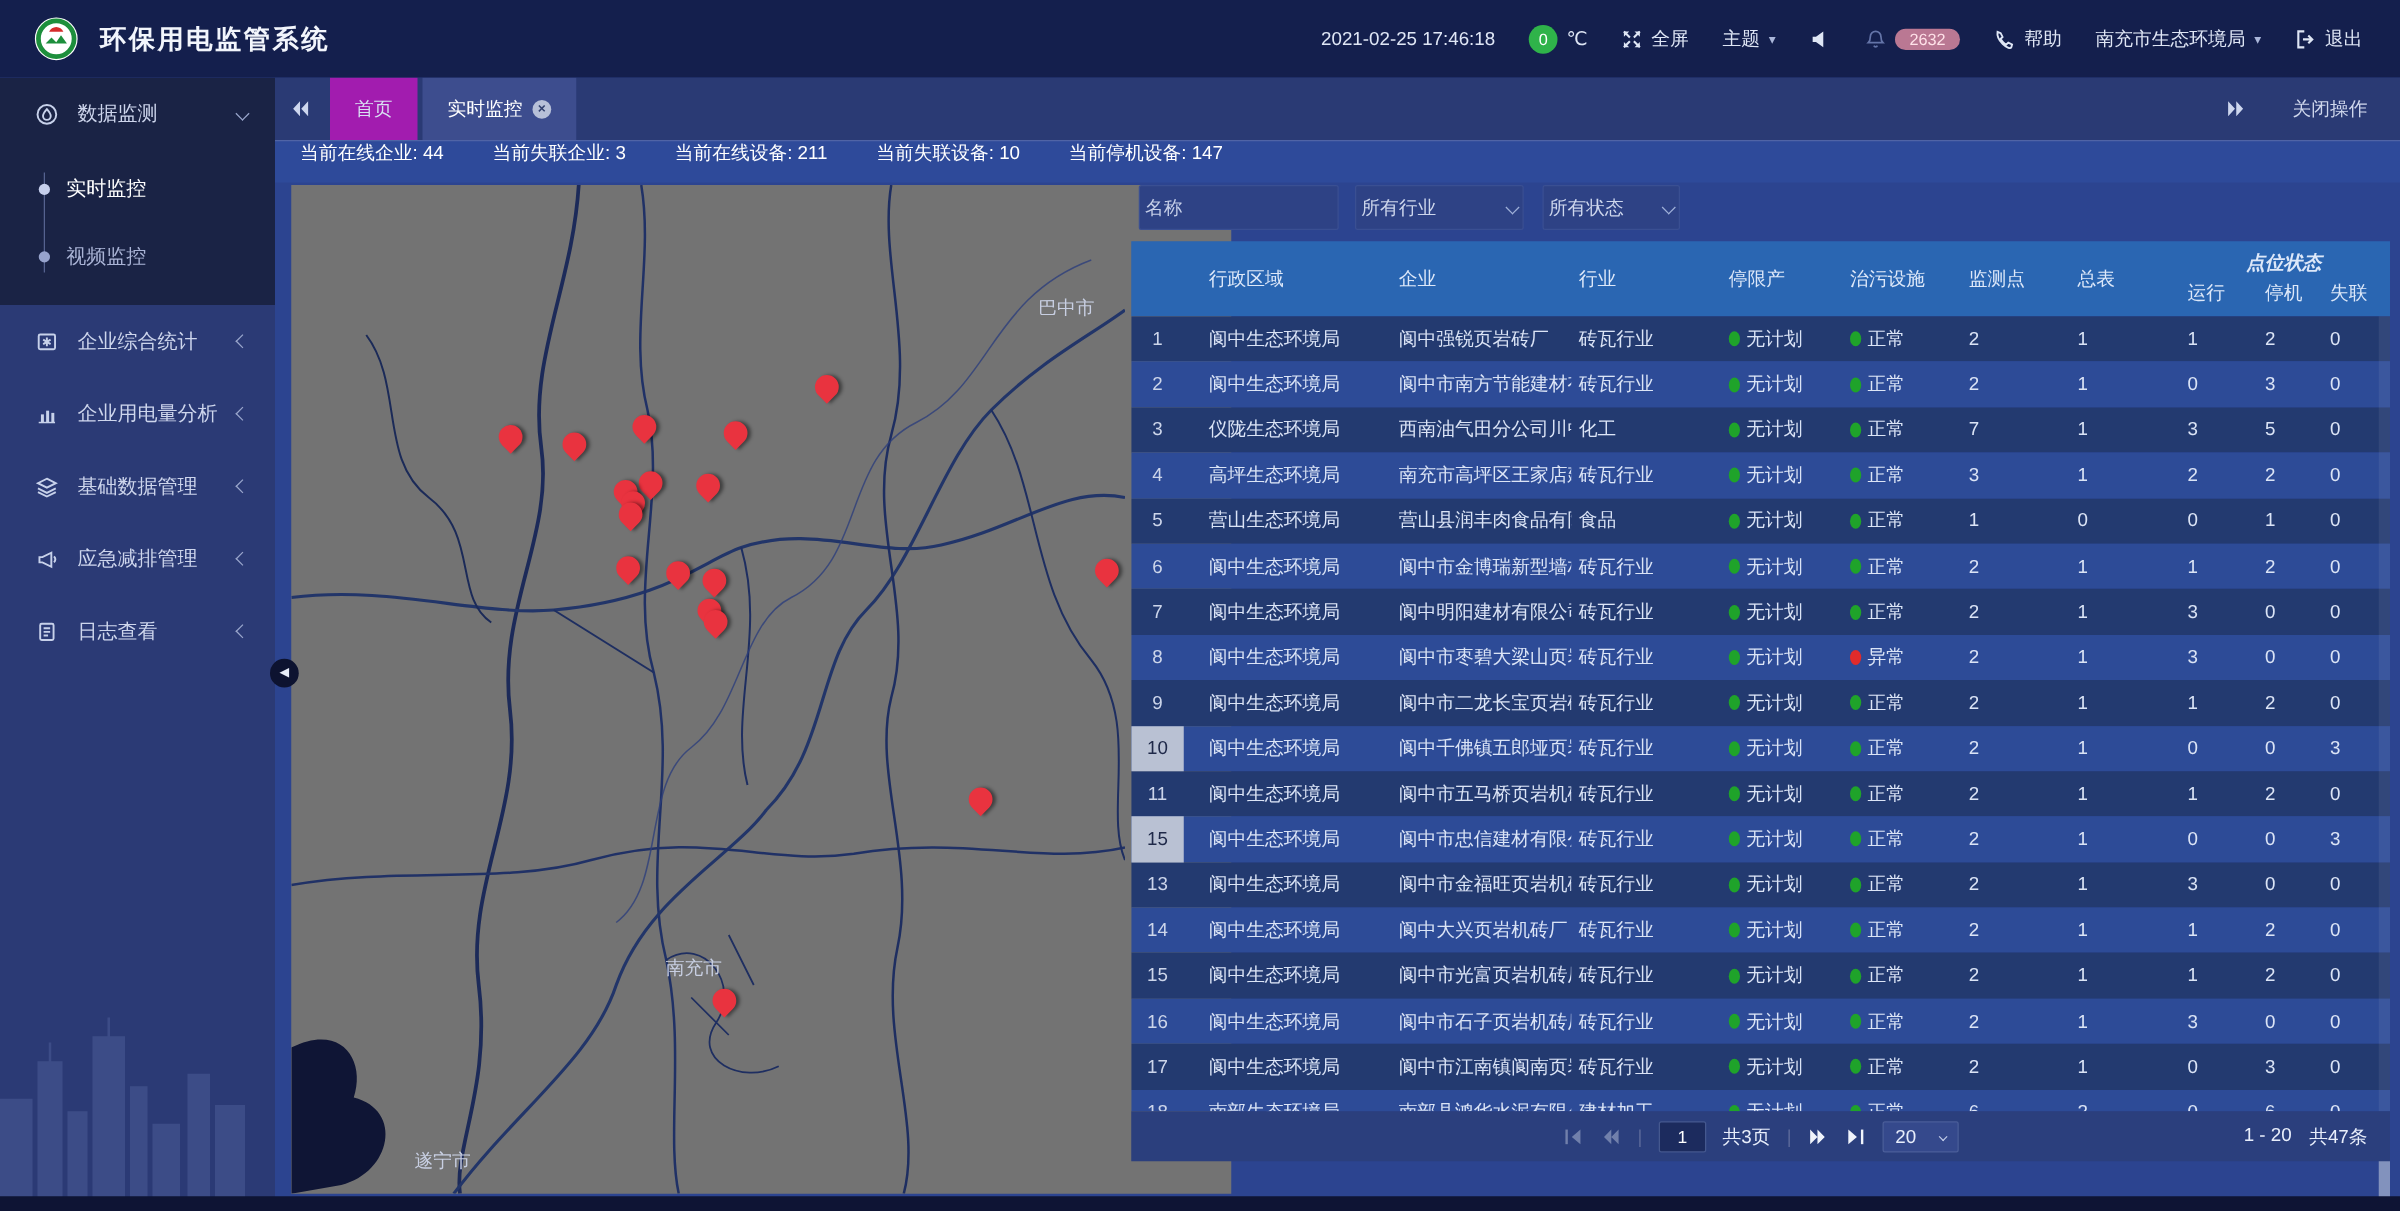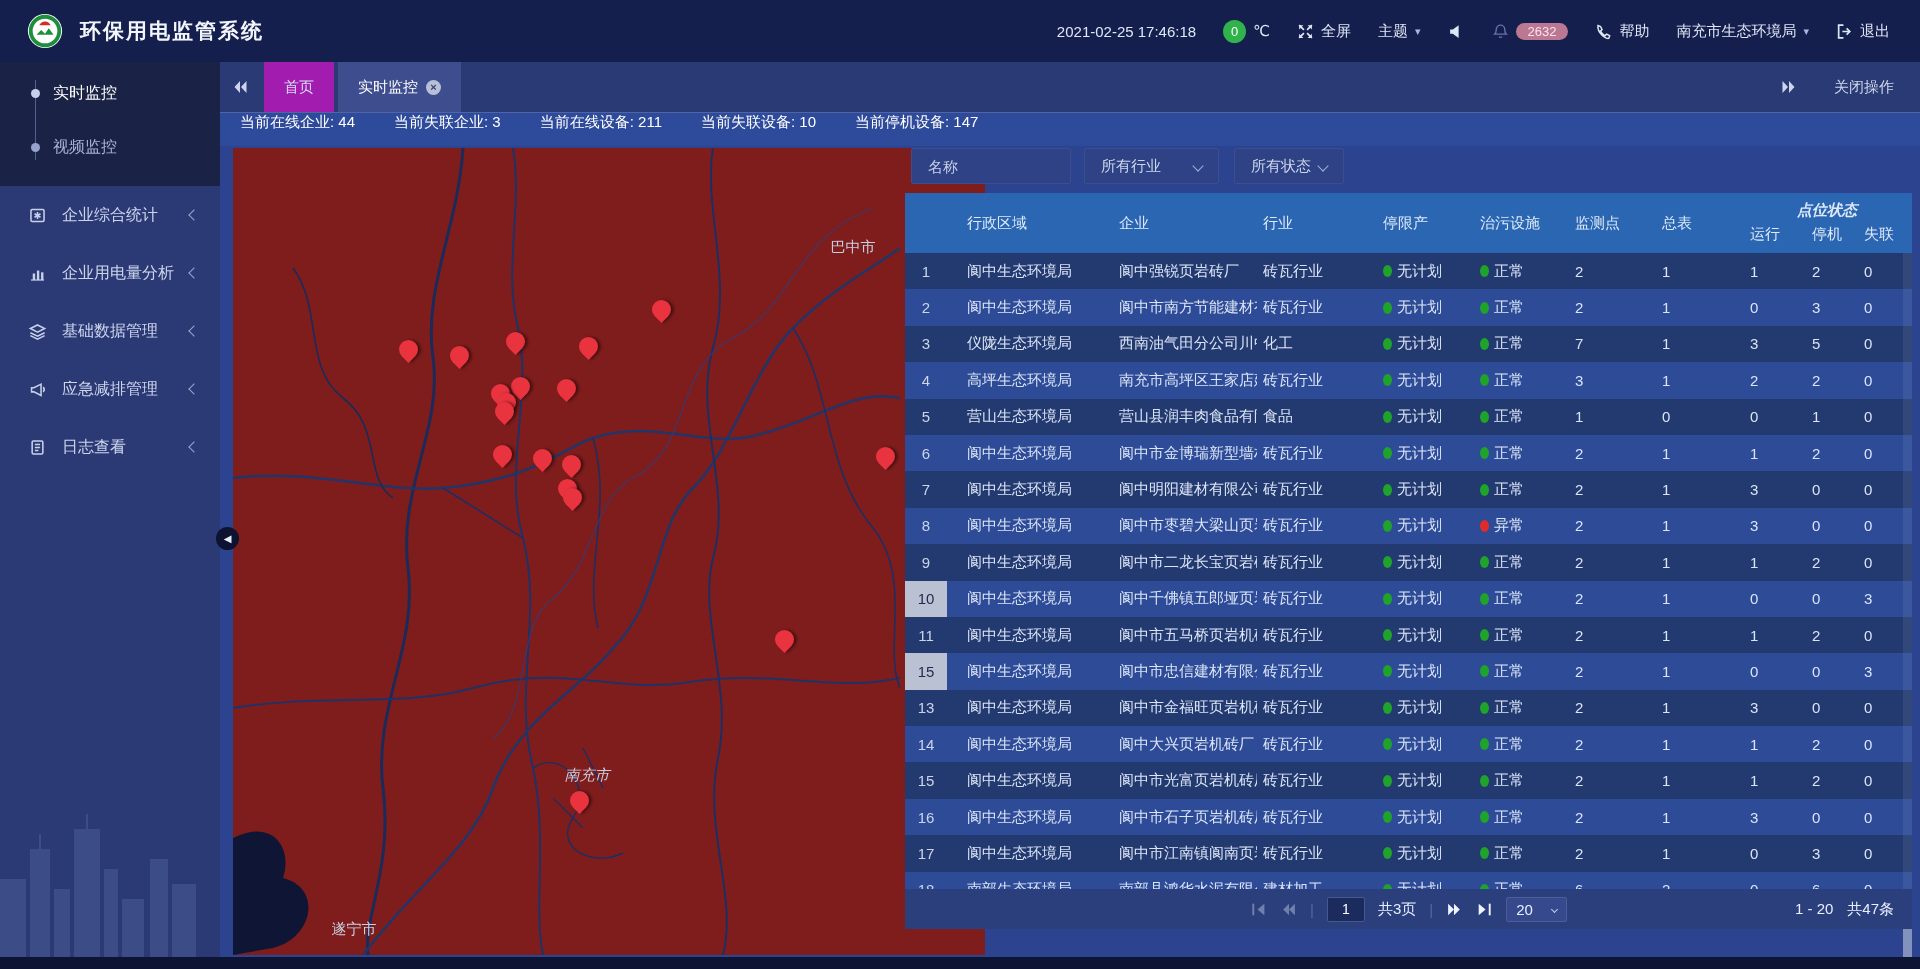--- a/index.html
+++ b/index.html
@@ -40,28 +40,28 @@
   .tb-ico{width:40px;display:flex;align-items:center;justify-content:center;cursor:pointer}
   .tb-ico svg{width:16px;height:16px;fill:#cdd6ee}
   .tab{display:flex;align-items:center;gap:8px;padding:0 20px;font-size:15px;color:#d8dff2;background:#a21caf;margin-left:4px;cursor:pointer}
   .tab.active{background:#3d4d8e;color:#fff}
   .tclose{width:15px;height:15px;border-radius:50%;background:#b7c0d8;color:#32416f;font-size:11px;line-height:15px;text-align:center;font-weight:bold}
   .tb-right{margin-left:auto;display:flex;align-items:center;gap:25px;padding-right:26px}
   .closeops{font-size:15px;color:#cfd7ec;cursor:pointer}
   .statsbar{height:34px;background:#2e4a9a;border-top:1px solid #5064a6;display:flex;align-items:flex-start;gap:39px;padding-left:20px;font-size:15px;color:#fff}
   .content{position:absolute;top:85px;left:0;right:0;bottom:0}
   
-  .map{position:absolute;left:13px;top:1px;width:752px;height:807px;background:#7f1d1d;overflow:hidden}
+  .map{position:absolute;left:13px;top:1px;width:752px;height:807px;background:#737373;overflow:hidden}
   .map-city{position:absolute;transform:translate(-50%,-50%);color:#c8cfe2;font-size:15px;white-space:nowrap}
   .pin{position:absolute;width:19px;height:19px;border-radius:50% 50% 50% 0;background:#e9333f;transform:rotate(-45deg);box-shadow:2px 2px 3px rgba(0,0,0,.45)}
   .collapse-btn{position:absolute;left:-4px;top:380px;width:23px;height:23px;border-radius:50%;background:#0d1330;color:#e8edf8;display:flex;align-items:center;justify-content:center;font-size:10px;z-index:5;cursor:pointer}
   
   .panel{position:absolute;left:685px;top:1px;width:1007px;height:782px}
   .filters{position:absolute;top:0;left:0;right:0;height:36px;display:flex}
-  .fbox{height:36px;background:#2e4285;border:1px solid #3a4f92;color:#cdd6ec;font-size:15px;display:flex;align-items:center;padding:0 16px;border-radius:2px}
+  .fbox{height:36px;background:#2e4285;border:1px solid #3a4f92;color:#cdd6ec;font-size:15px;display:flex;align-items:center;padding:0 4px;border-radius:2px}
   input.fbox{outline:none}
   input.fbox::placeholder{color:#c6cfe8;opacity:1}
   .fselect{justify-content:space-between;cursor:pointer}
   .fselect .chev{border-color:#9fb0d8}
   
   .thead{position:absolute;top:45px;left:0;width:100%;height:60px;background:#2a66b2;display:grid;grid-template-columns:42px 130px 180px 100px 105px 100px 92px 88px 170px;color:#dde8f9;font-size:15px}
   .th{display:flex;align-items:center}
   .th-group{display:flex;flex-direction:column;justify-content:space-between;padding:8px 0 9px 0}
   .g-label{font-style:italic;font-weight:bold;text-align:center;font-size:15px}
   .g-cols{display:grid;grid-template-columns:62px 52px 56px}
@@ -164,20 +164,30 @@
           </svg>
       </span>
       <span>退出</span>
     </span>
   </div>
 </div>
 
 <div class="sidebar">
   <div id="side-menu">
       <div class="sgroup open">
+        <div class="srow">
+          <span class="sicon">
+            <svg viewBox="0 0 16 16" fill="none" stroke="#c7d1ea" stroke-width="1.3">
+              <circle cx="8" cy="8" r="6.3"></circle>
+              <path d="M8 4.5c1.8 2 2.6 3.3 2.6 4.6a2.6 2.6 0 1 1-5.2 0C5.4 7.8 6.2 6.5 8 4.5z"></path>
+            </svg>
+          </span>
+          <span class="slabel">数据监测</span>
+          <span class="chev down"></span>
+        </div>
         <div class="ssub">
           <span class="sline"></span>
           <div class="ssub-item active">
             <span class="sdot"></span>
             <span>实时监控</span>
           </div>
           <div class="ssub-item">
             <span class="sdot"></span>
             <span>视频监控</span>
           </div>
@@ -305,21 +315,21 @@
         <path d="M130 807 C 180 740,240 700,260 640 C 285 570,350 540,380 500 C 430 450,420 380,460 340 C 500 300,520 220,560 180 C 600 140,640 120,667 100" stroke="#223569" stroke-width="2.5"></path>
         <path d="M0 560 C 90 545,170 560,240 540 C 330 515,380 545,450 535 C 540 520,600 545,667 530" stroke="#203166" stroke-width="2"></path>
         <path d="M480 0 C 470 60,500 130,480 200 C 460 270,500 340,480 410 C 465 470,500 540,485 610 C 470 680,505 750,490 807" stroke="#1e2e61" stroke-width="2"></path>
         <path d="M360 290 C 380 360,350 420,365 480 M210 340 L 290 390 M560 180 C 600 240,590 320,640 380 C 680 430,650 500,667 540" stroke="#1e2e61" stroke-width="1.6"></path>
         <path d="M640 60 C 560 90,560 160,500 190 C 440 220,460 300,400 330 C 360 350,360 420,320 450 C 280 480,300 560,260 590" stroke="#2d3f7c" stroke-width="1.2" opacity=".8"></path>
         <path d="M300 620 C 330 600,360 640,340 670 C 320 700,360 720,390 705 M320 650 l30 30 M350 600 l20 40" stroke="#1e2e61" stroke-width="1.4"></path>
         <path d="M60 120 C 90 160,70 220,110 250 C 150 280,130 330,160 350" stroke="#1b2a58" stroke-width="1.6"></path>
       </svg>
       <div id="map-overlays">
           <span class="map-city" style="left: 620px; top: 99px;">巴中市</span>
-          <span class="map-city" style="left: 354px; top: 627px; font-style: italic;">南充市</span>
+          <span class="map-city" style="left: 322px; top: 627px;">南充市</span>
           <span class="map-city" style="left: 121px; top: 781px;">遂宁市</span>
           <span class="pin" style="left: 165.5px; top: 192px;"></span>
           <span class="pin" style="left: 216.5px; top: 198px;"></span>
           <span class="pin" style="left: 272.5px; top: 184px;"></span>
           <span class="pin" style="left: 345.5px; top: 189px;"></span>
           <span class="pin" style="left: 418.5px; top: 152px;"></span>
           <span class="pin" style="left: 323.5px; top: 231px;"></span>
           <span class="pin" style="left: 277.5px; top: 229px;"></span>
           <span class="pin" style="left: 257.5px; top: 236px;"></span>
           <span class="pin" style="left: 263.5px; top: 245px;"></span>

